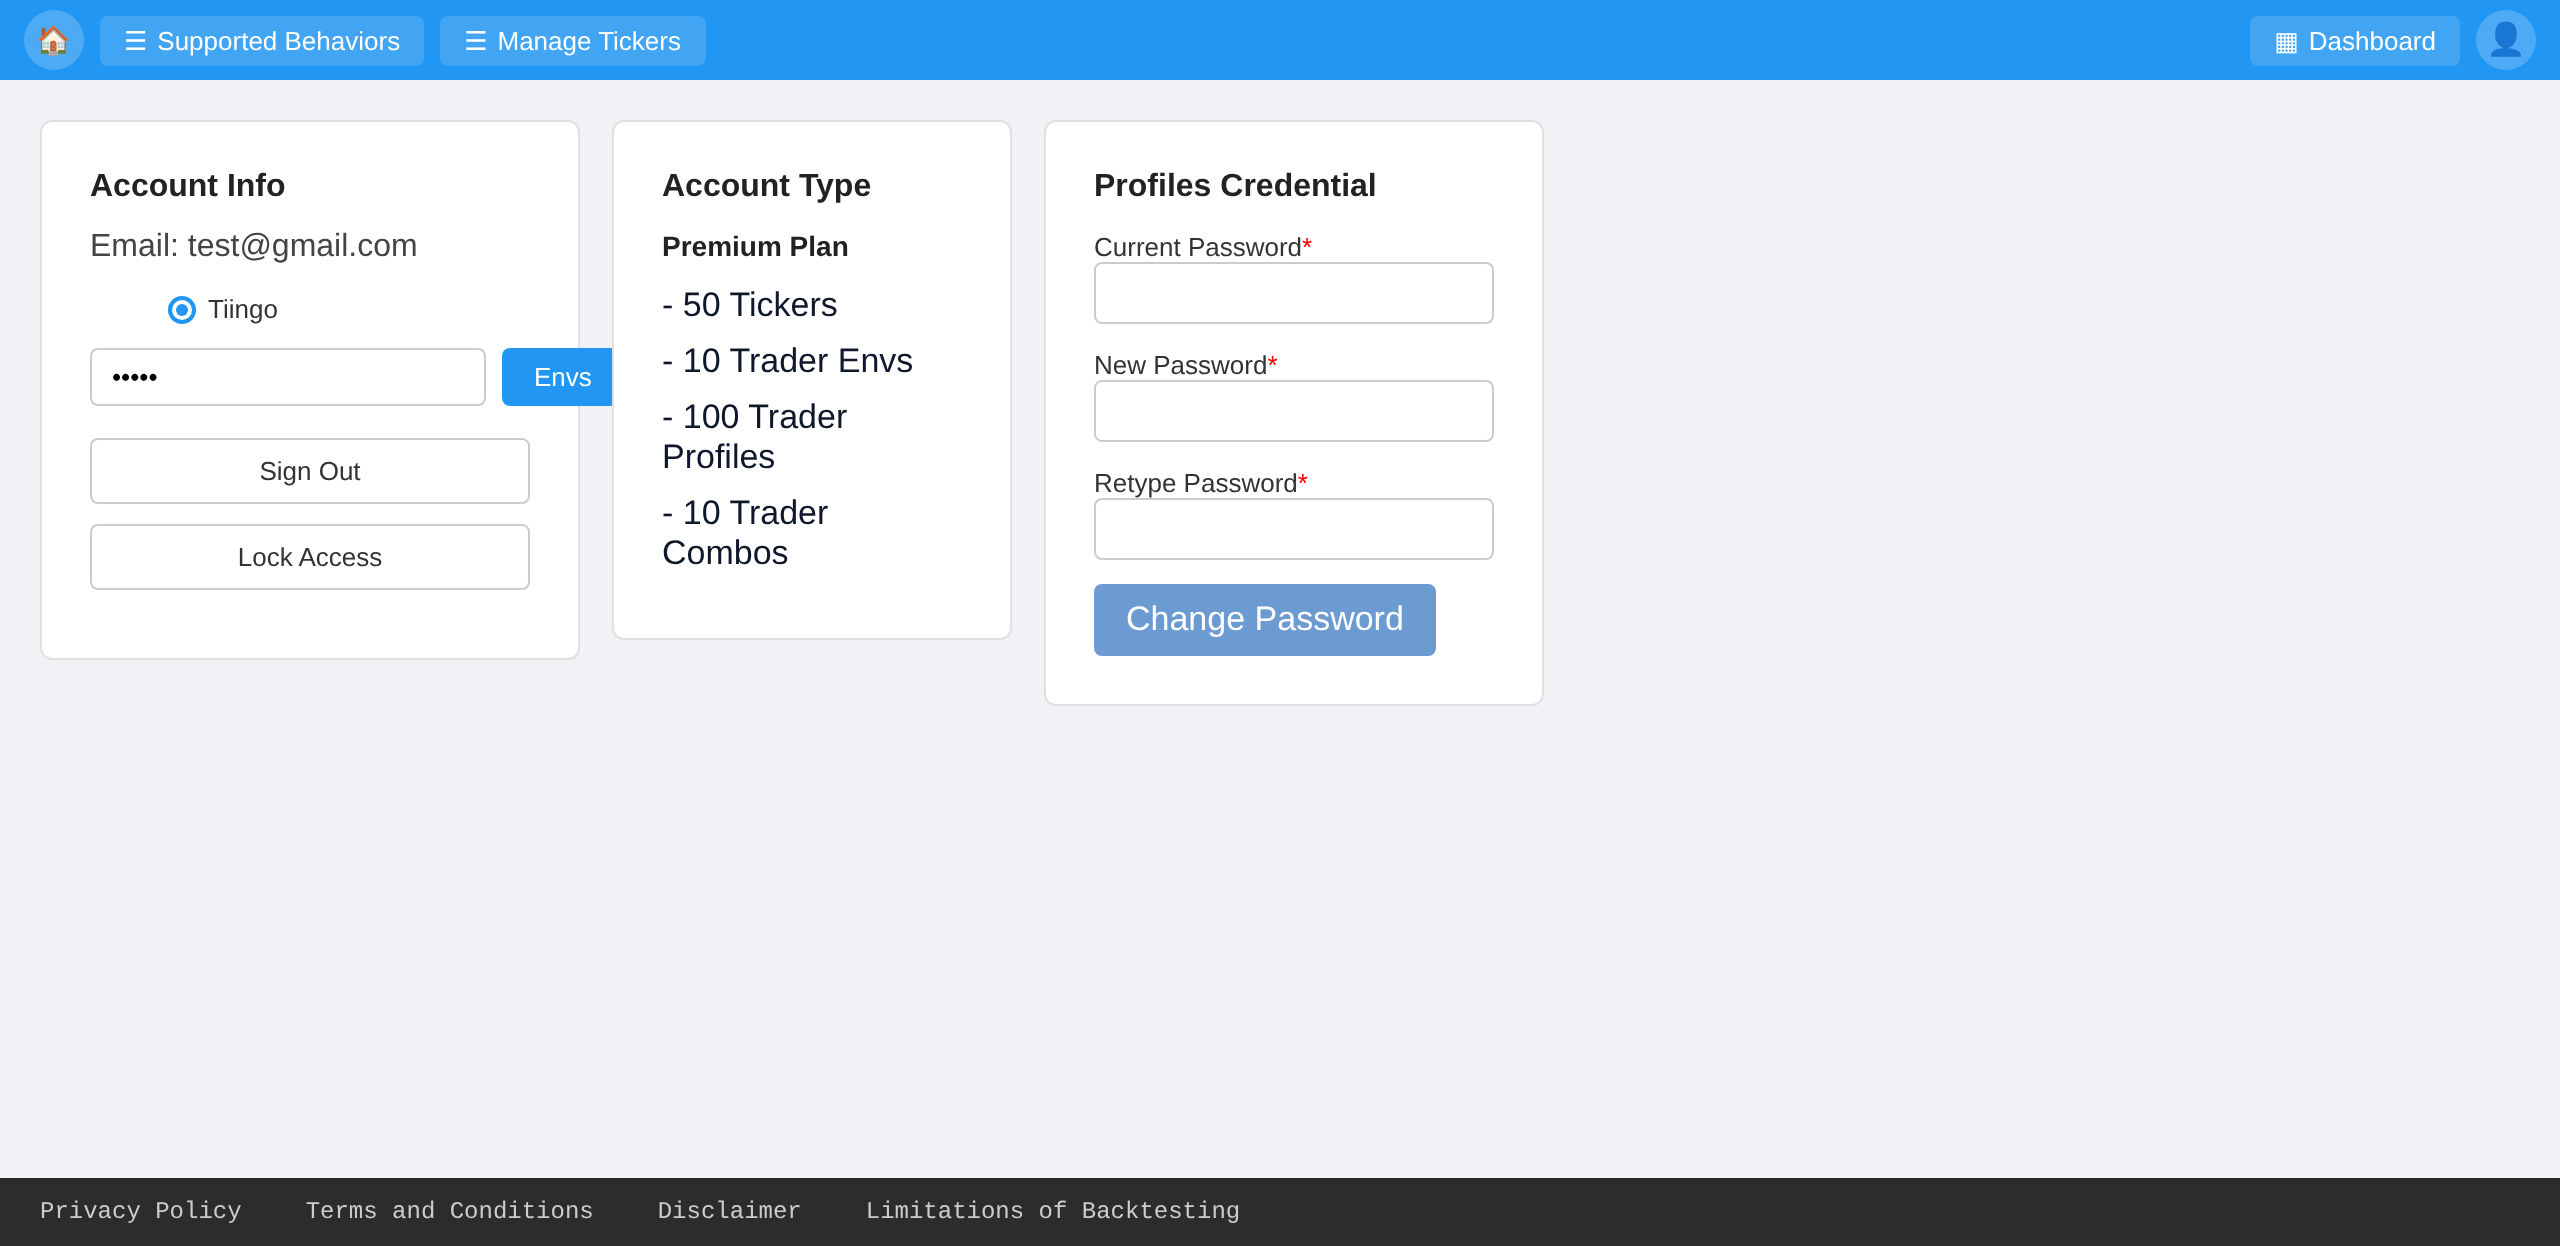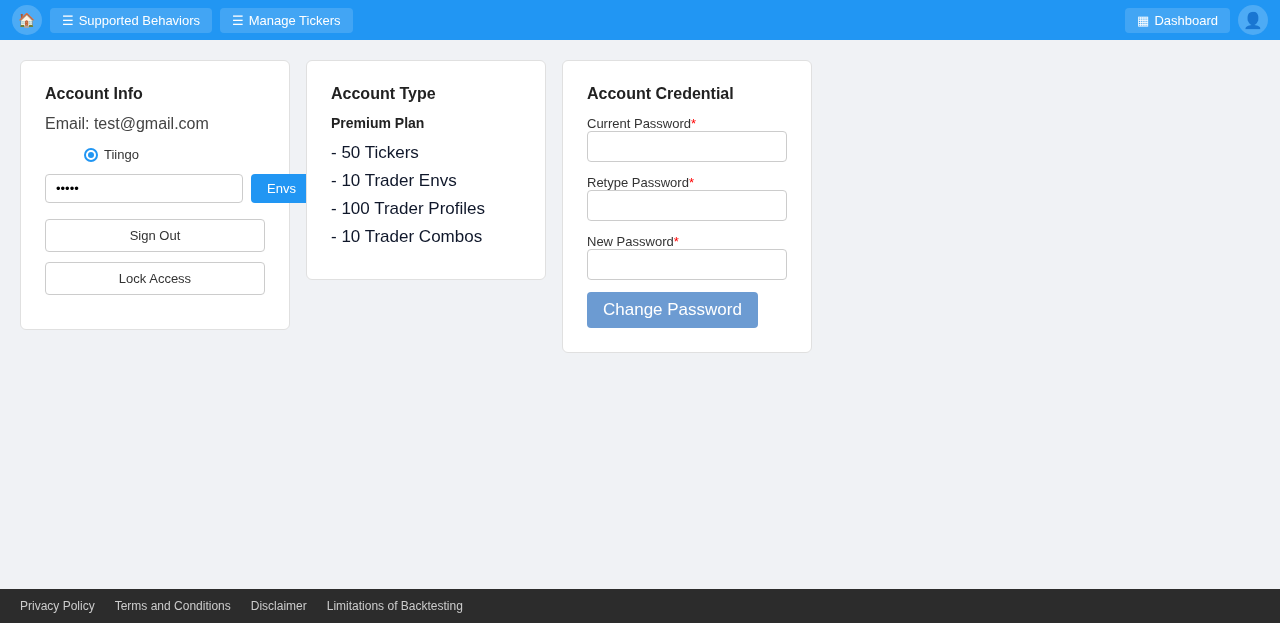--- a/index.html
+++ b/index.html
@@ -71,21 +71,21 @@
     }
 
     
     .card {
       background: white;
       border-radius: 6px;
       border: 1px solid #e0e0e0;
       padding: 24px;
     }
     .card-account-info { width: 270px; }
-    .card-account-type { width: 240px; }
+    .card-account-type { width: 200px; }
     .card-credential { width: 250px; }
 
     .card h2 {
       font-size: 16px;
       font-weight: 600;
       margin-bottom: 12px;
       color: #222;
     }
 
     .email-text {
@@ -193,22 +193,23 @@
       font-size: 17px;
       cursor: pointer;
     }
 
     
     .footer {
       background: #2c2c2c;
       color: #ccc;
       padding: 10px 20px;
       display: flex;
-      gap: 20px;
+      gap: 32px;
       font-size: 12px;
+      font-family: Liberation Mono, monospace;
     }
     .footer a {
       color: #ccc;
       text-decoration: none;
       cursor: pointer;
     }
   </style>
 </head>
 <body>
 
@@ -255,39 +256,39 @@
   <div class="card card-account-type">
     <h2>Account Type</h2>
     <p class="plan-title">Premium Plan</p>
     <p class="plan-item">- 50 Tickers</p>
     <p class="plan-item">- 10 Trader Envs</p>
     <p class="plan-item">- 100 Trader Profiles</p>
     <p class="plan-item">- 10 Trader Combos</p>
   </div>
 
   <div class="card card-credential">
-    <h2>Account Credential</h2>
+    <h2>Profiles Credential</h2>
 
     <div>
       <label class="field-label">
         <span>Current Password</span><span class="required-star">*</span>
       </label>
       <input class="field-input" type="password" style="">
     </div>
 
     <div>
       <label class="field-label">
-        <span>Retype Password</span><span class="required-star">*</span>
+        <span>New Password</span><span class="required-star">*</span>
       </label>
       <input class="field-input" type="password" style="">
     </div>
 
     <div>
       <label class="field-label">
-        <span>New Password</span><span class="required-star">*</span>
+        <span>Retype Password</span><span class="required-star">*</span>
       </label>
       <input class="field-input" type="password" style="">
     </div>
 
     <button class="change-pwd-btn">Change Password</button>
   </div>
 
 </div>
 
 <footer class="footer">

